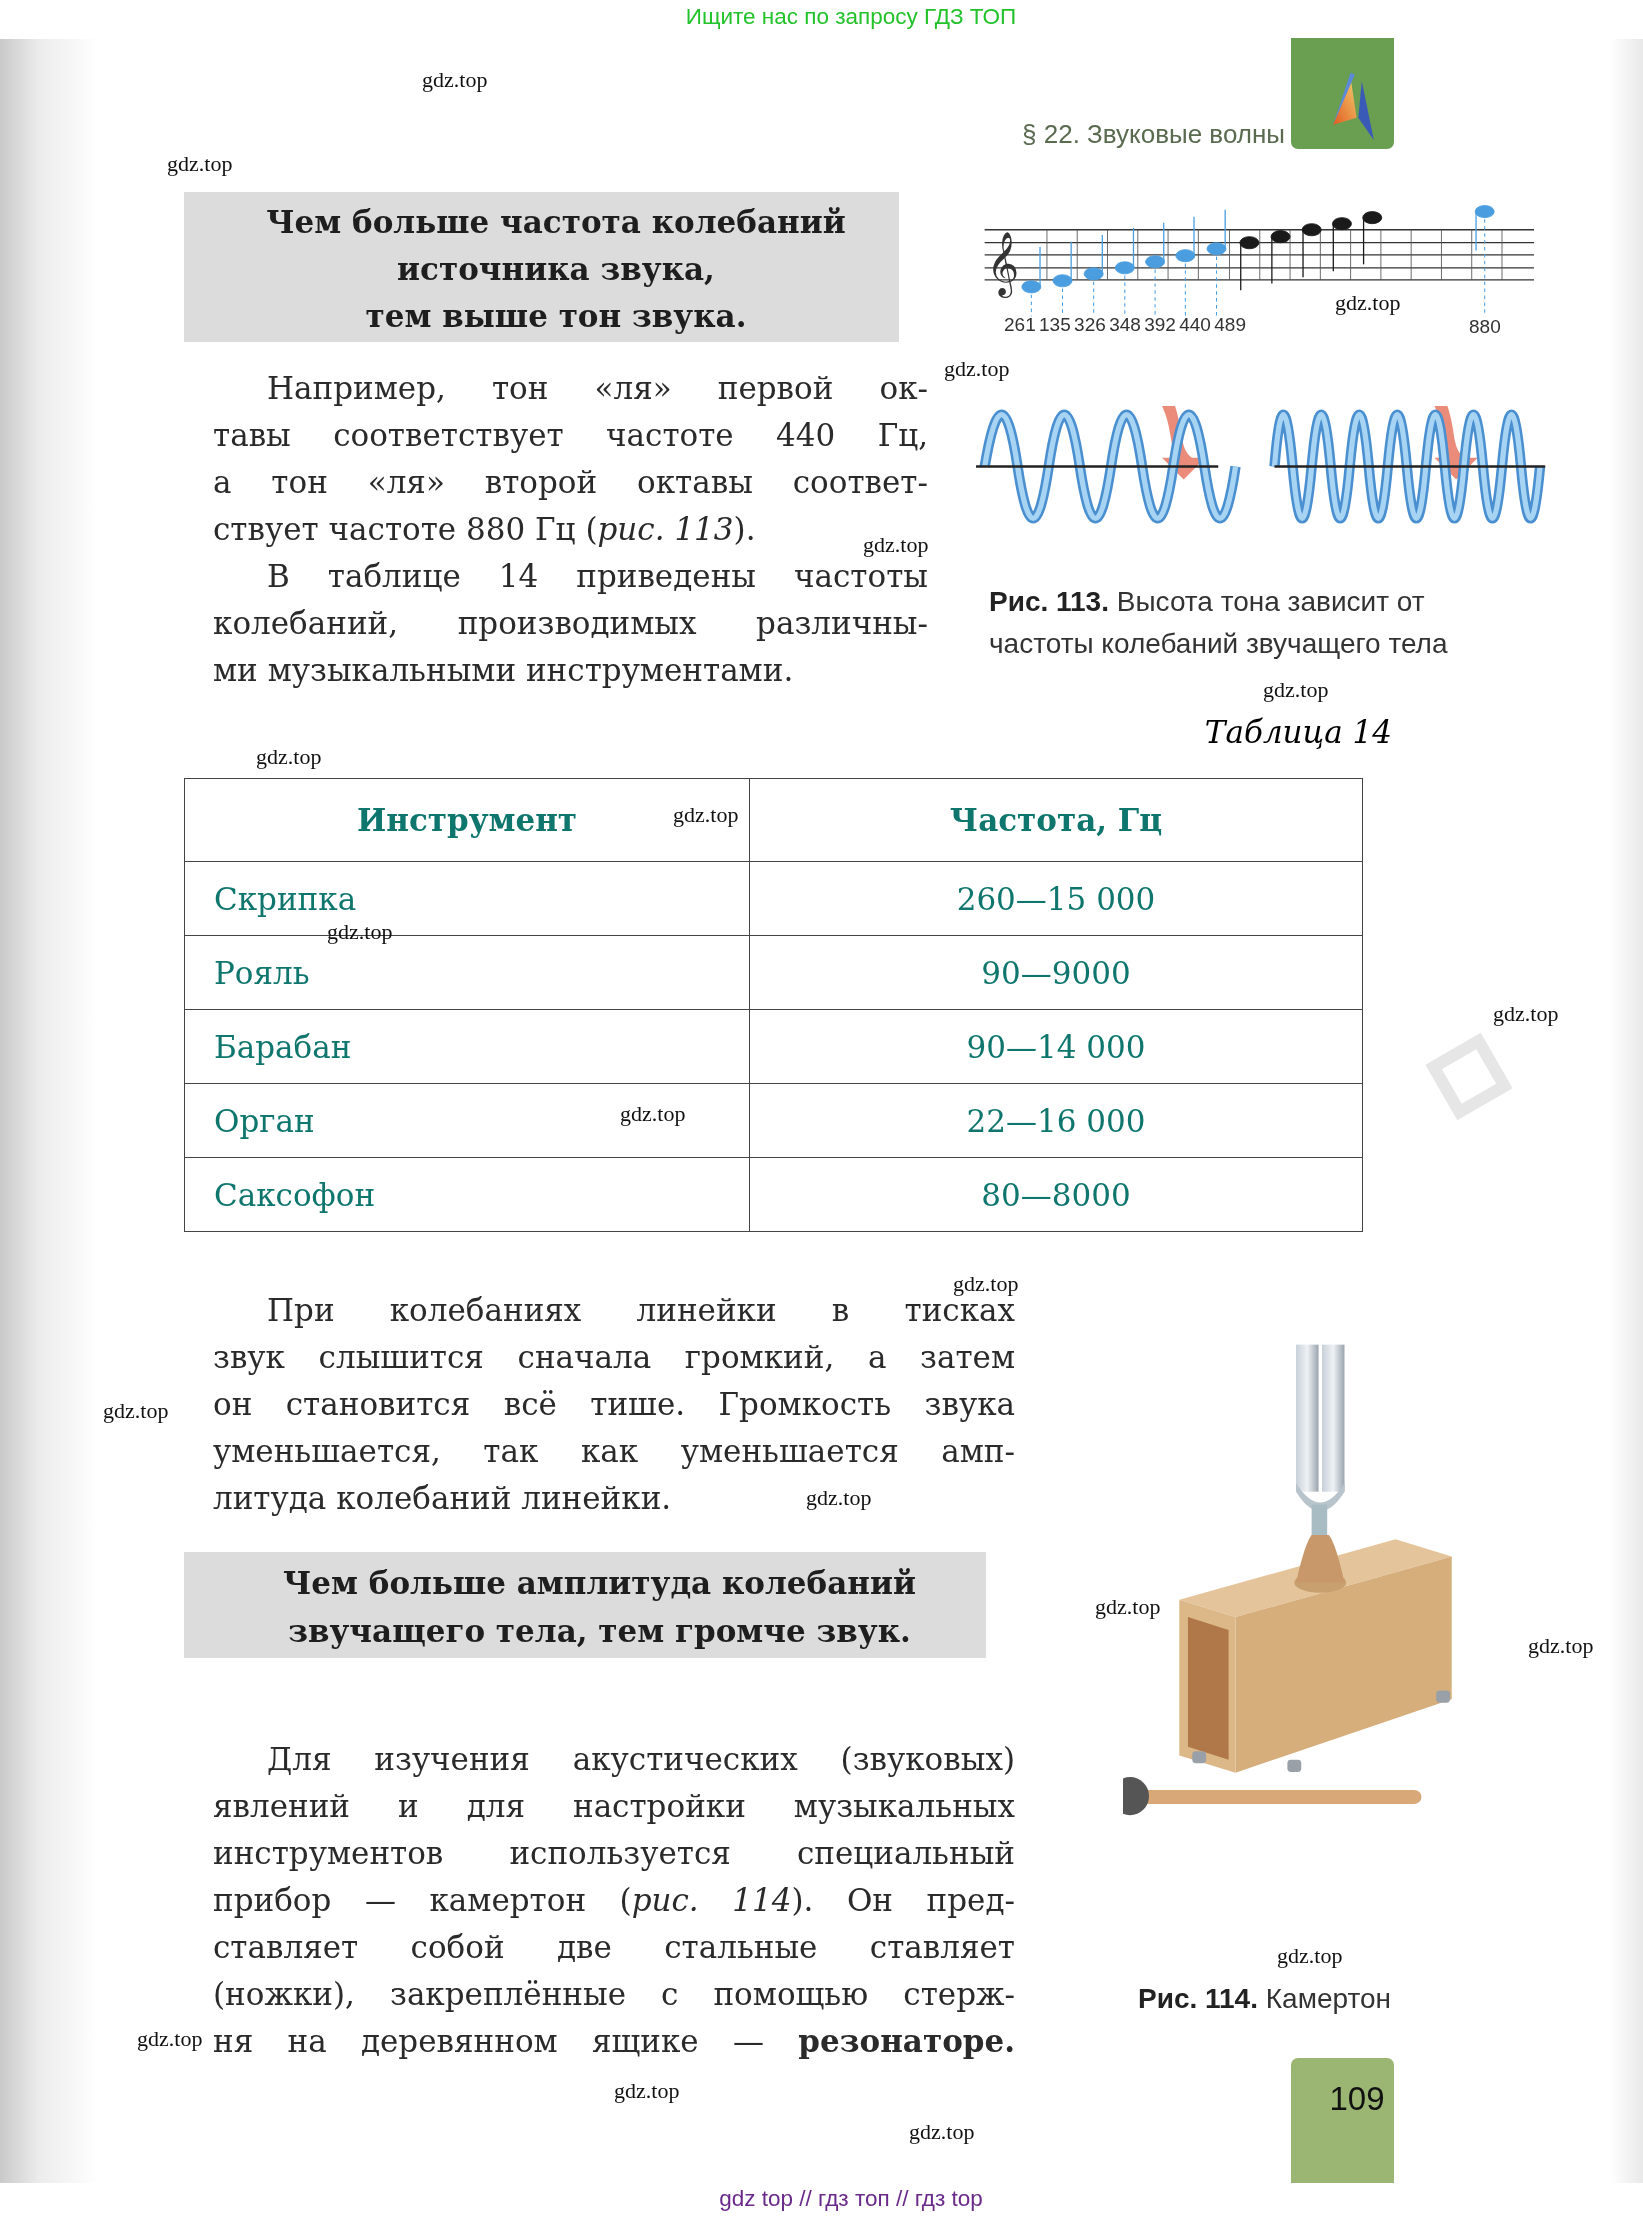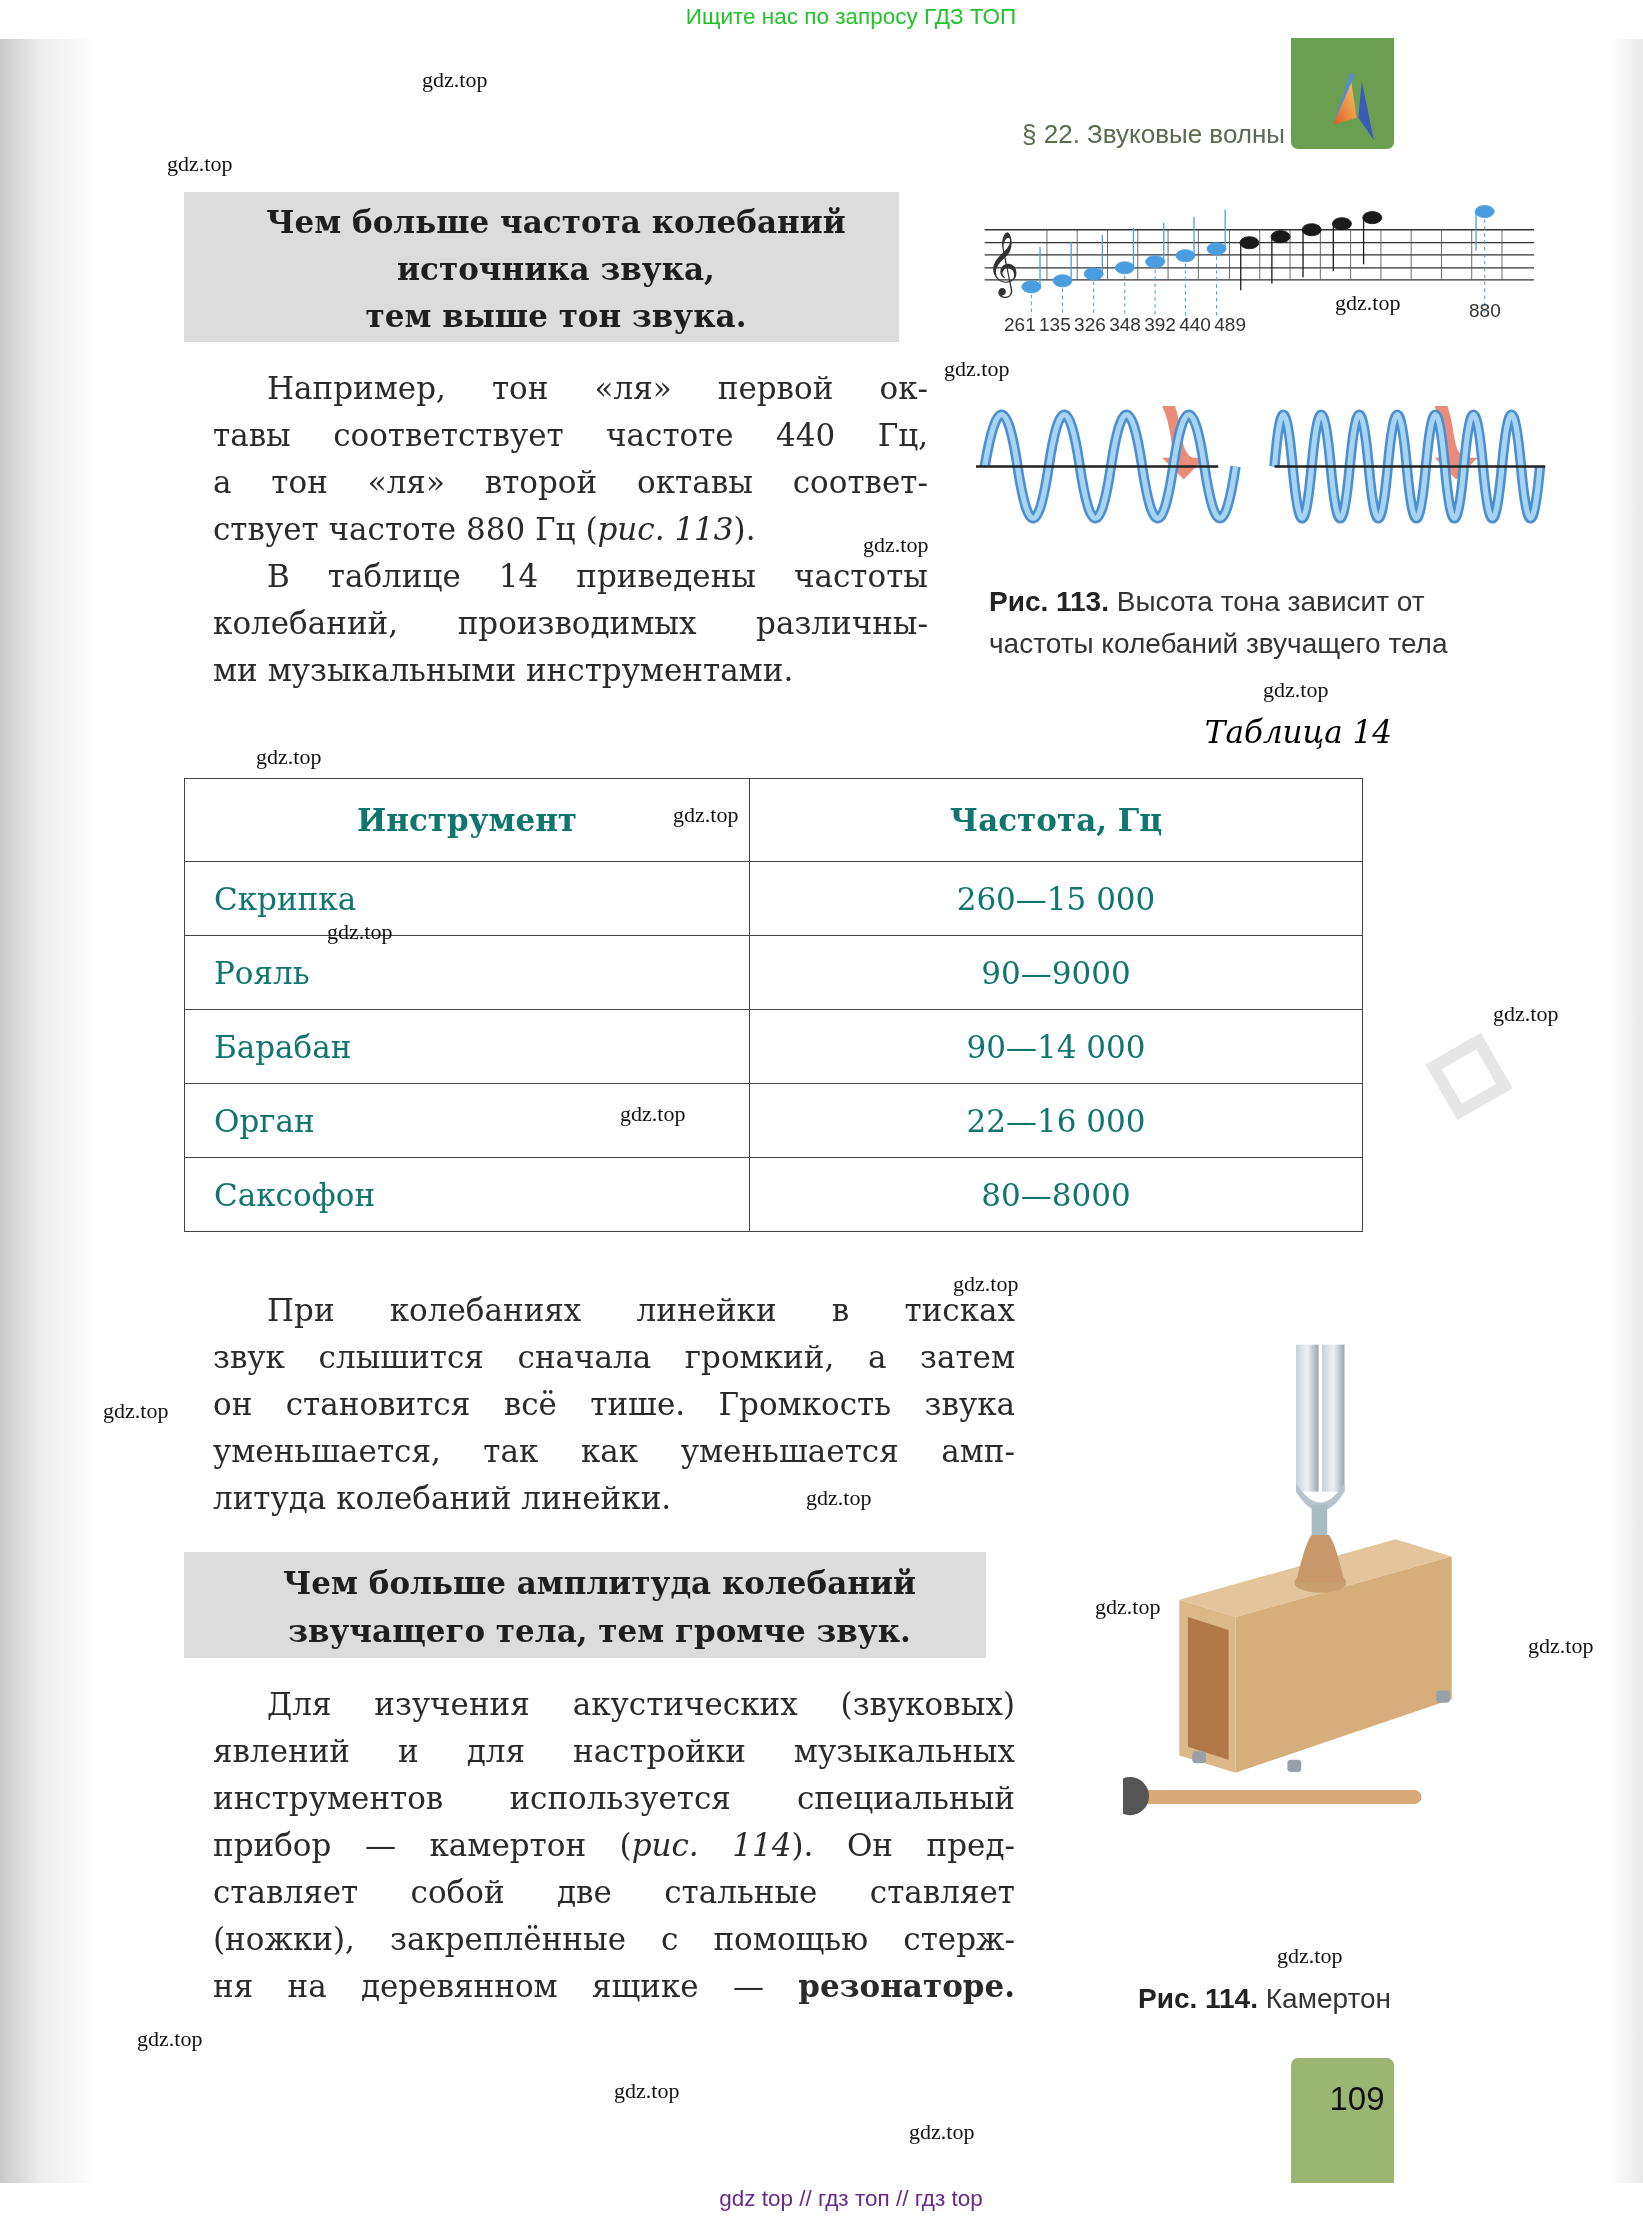--- a/index.html
+++ b/index.html
@@ -154,21 +154,21 @@
   </svg>
   <div class="abs" style="left:28px; top:119px; width:242px; display:flex; justify-content:space-between; font-family:'Liberation Sans',sans-serif; font-size:19px; color:#333;">
     <span>261</span>
     <span>135</span>
     <span>326</span>
     <span>348</span>
     <span>392</span>
     <span>440</span>
     <span>489</span>
   </div>
-  <div class="abs" style="left:493px; top:105px; font-family:'Liberation Sans',sans-serif; font-size:19px; color:#333;">880</div>
+  <div class="abs" style="left:493px; top:121px; font-family:'Liberation Sans',sans-serif; font-size:19px; color:#333;">880</div>
 </div>
 
 <div class="abs waves-wrap">
   <svg width="571" height="173" viewBox="0 0 660 200">
     <path d="M230,30 C240,60 235,80 250,90 L265,90 L240,115 L215,90 L230,90 C225,75 225,50 215,30 Z" fill="#e8806a" opacity="0.9"></path>
     <path d="M545,30 C555,60 550,80 565,90 L580,90 L555,115 L530,90 L545,90 C540,75 540,50 530,30 Z" fill="#e8806a" opacity="0.9"></path>
     <path d="M10,160 Q30,40 48,160 Q66,280 84,160 Q102,40 120,160 Q138,280 156,160 Q174,40 192,160 Q210,280 228,160 Q246,40 264,160 Q282,280 300,160" fill="none" stroke="#4a90d0" stroke-width="12" transform="translate(0,-60) scale(1,1)"></path>
     <path d="M10,160 Q30,40 48,160 Q66,280 84,160 Q102,40 120,160 Q138,280 156,160 Q174,40 192,160 Q210,280 228,160 Q246,40 264,160 Q282,280 300,160" fill="none" stroke="#a8d4f4" stroke-width="6" transform="translate(0,-60)"></path>
     <line x1="0" y1="100" x2="280" y2="100" stroke="#222" stroke-width="3"></line>
     <path d="M345,160 Q355,40 366,160 Q377,280 388,160 Q399,40 410,160 Q421,280 432,160 Q443,40 454,160 Q465,280 476,160 Q487,40 498,160 Q509,280 520,160 Q531,40 542,160 Q553,280 564,160 Q575,40 586,160 Q597,280 608,160 Q619,40 630,160 Q641,280 652,160" fill="none" stroke="#4a90d0" stroke-width="12" transform="translate(0,-60)"></path>
@@ -228,21 +228,21 @@
   <span class="line">он становится всё тише. Громкость звука</span>
   <span class="line">уменьшается, так как уменьшается амп-</span>
   <span class="line last">литуда колебаний линейки.</span>
 </div>
 
 <div class="abs rule-box box2">
   <div>Чем больше амплитуда колебаний</div>
   <div>звучащего тела, тем громче звук.</div>
 </div>
 
-<div class="abs para" style="left:184px; top:1681px; width:802px;">
+<div class="abs para" style="left:184px; top:1736px; width:802px;">
   <span class="line indent">Для изучения акустических (звуковых)</span>
   <span class="line">явлений и для настройки музыкальных</span>
   <span class="line">инструментов используется специальный</span>
   <span class="line"><span>прибор — камертон (</span><i>рис. 114</i><span>). Он пред-</span></span>
   <span class="line">ставляет собой две стальные ставляет</span>
   <span class="line">(ножки), закреплённые с помощью стерж-</span>
   <span class="line"><span>ня на деревянном ящике — </span><b>резонаторе.</b></span>
 </div>
 
 <div class="abs fork-wrap">

